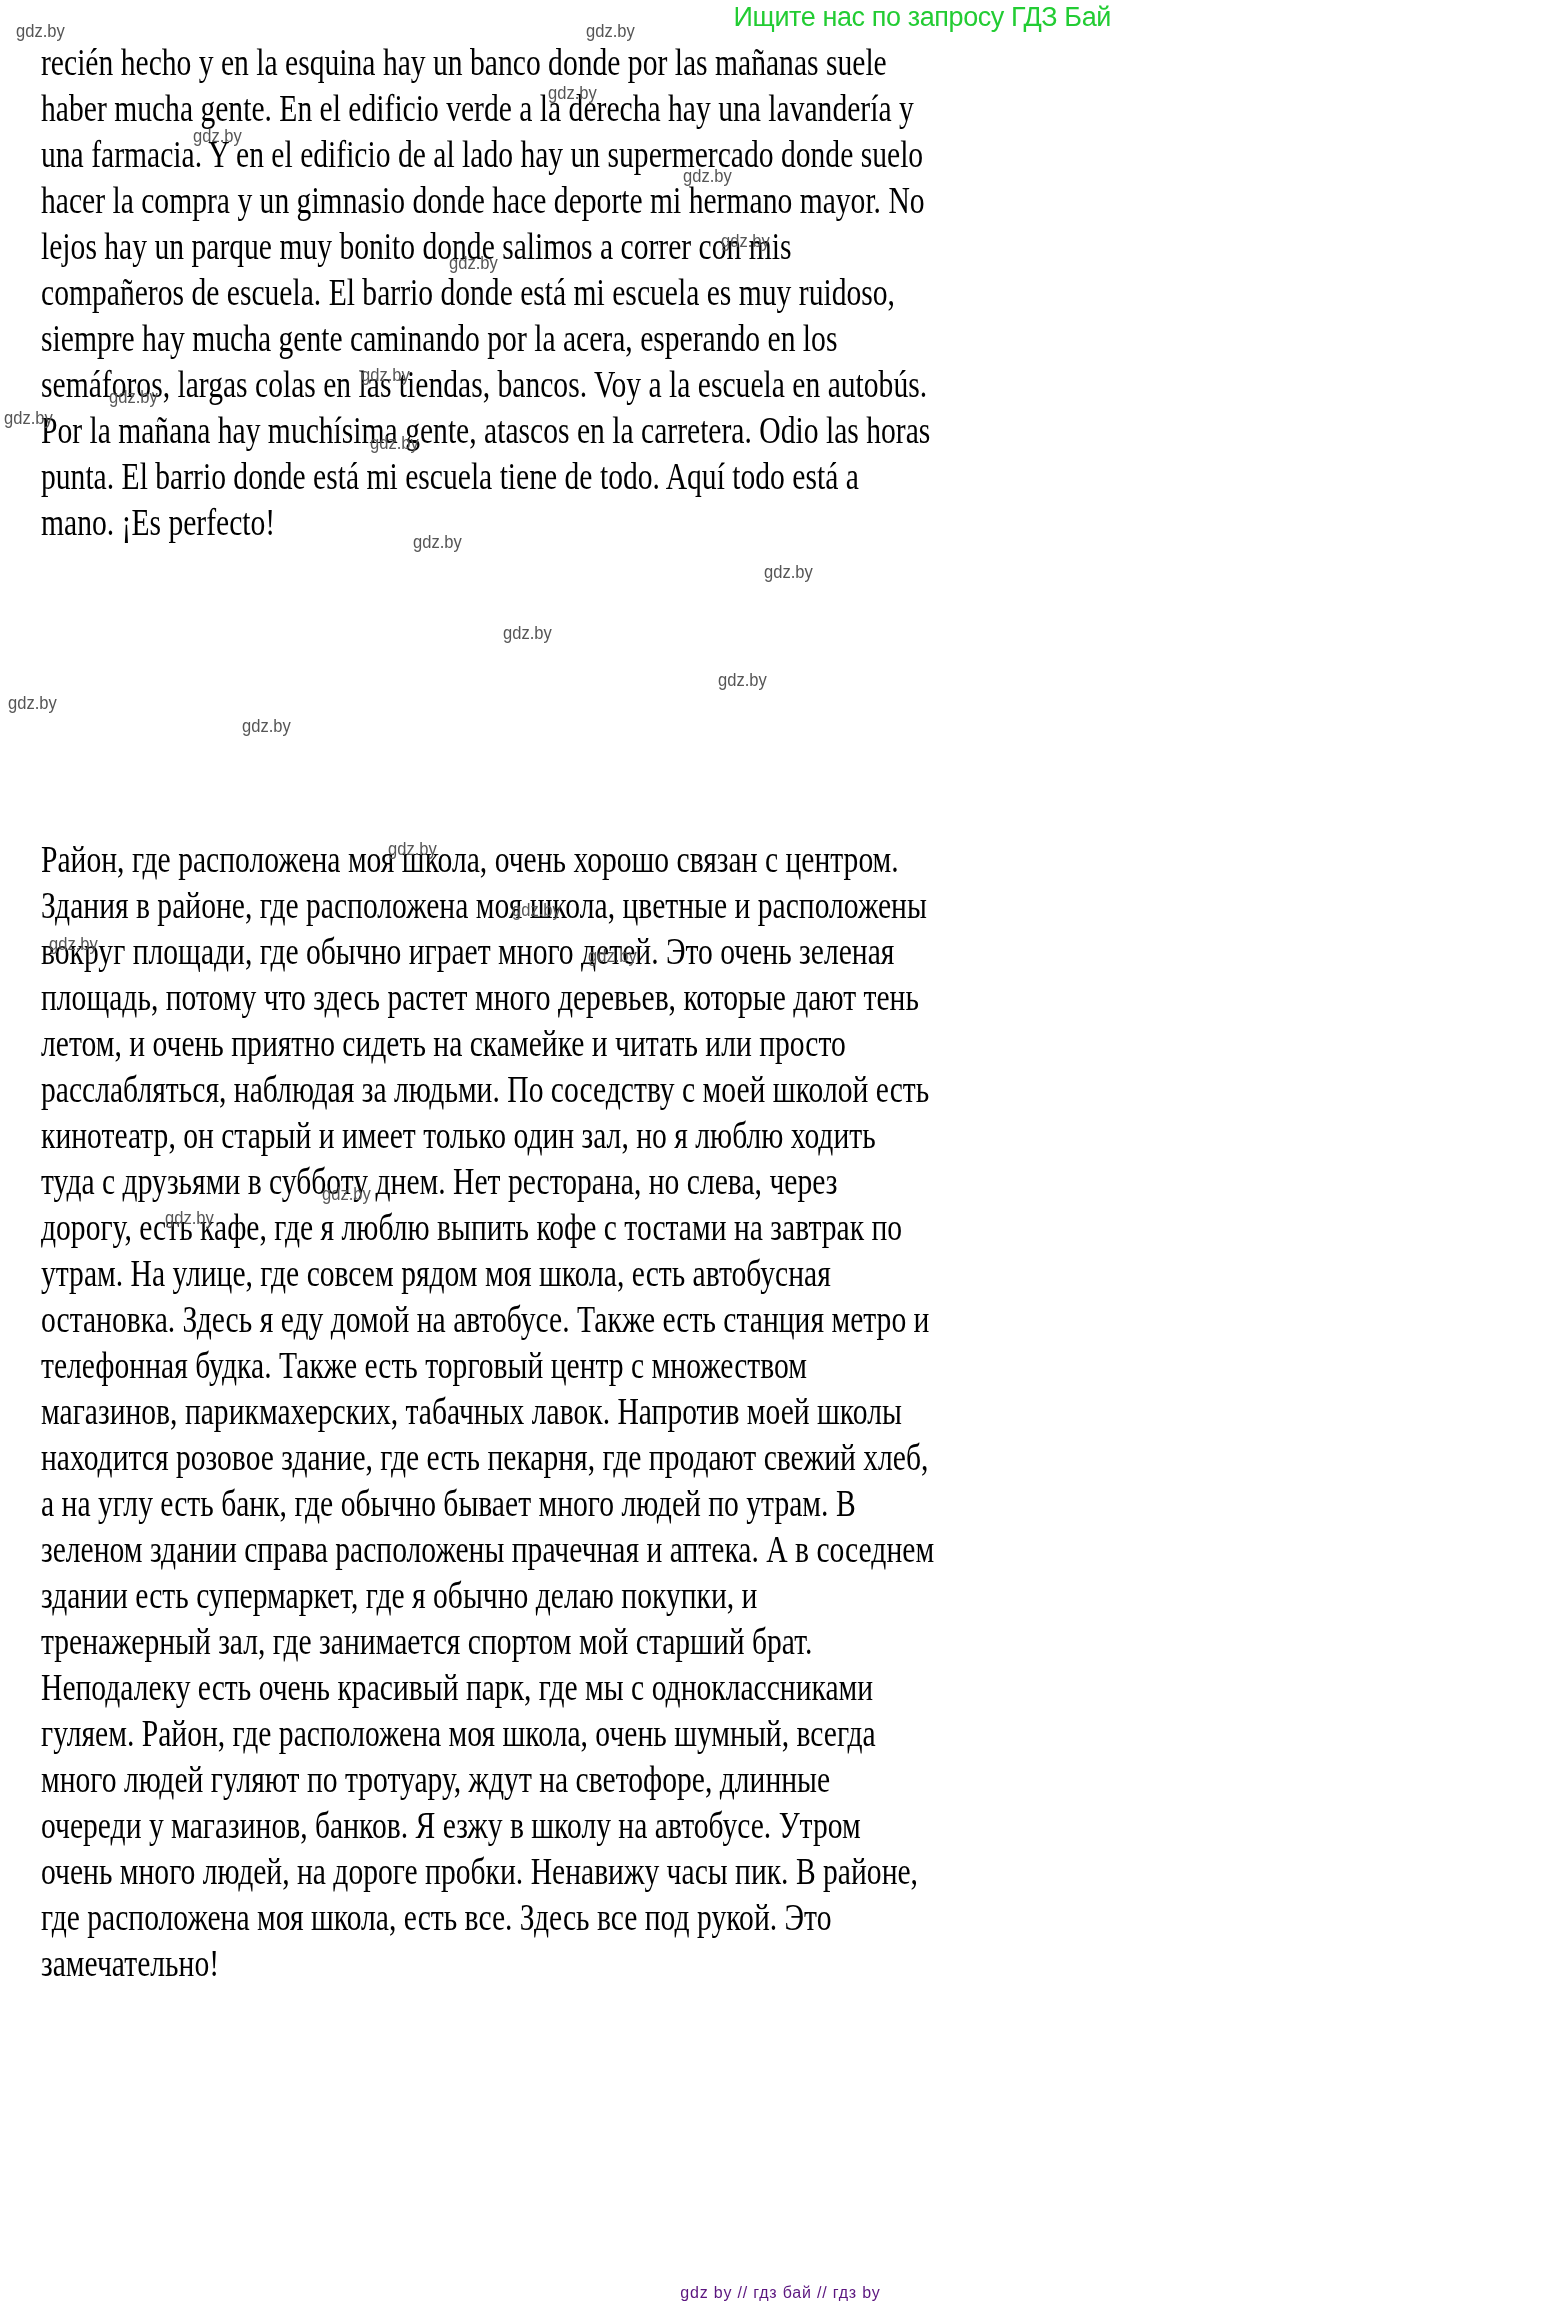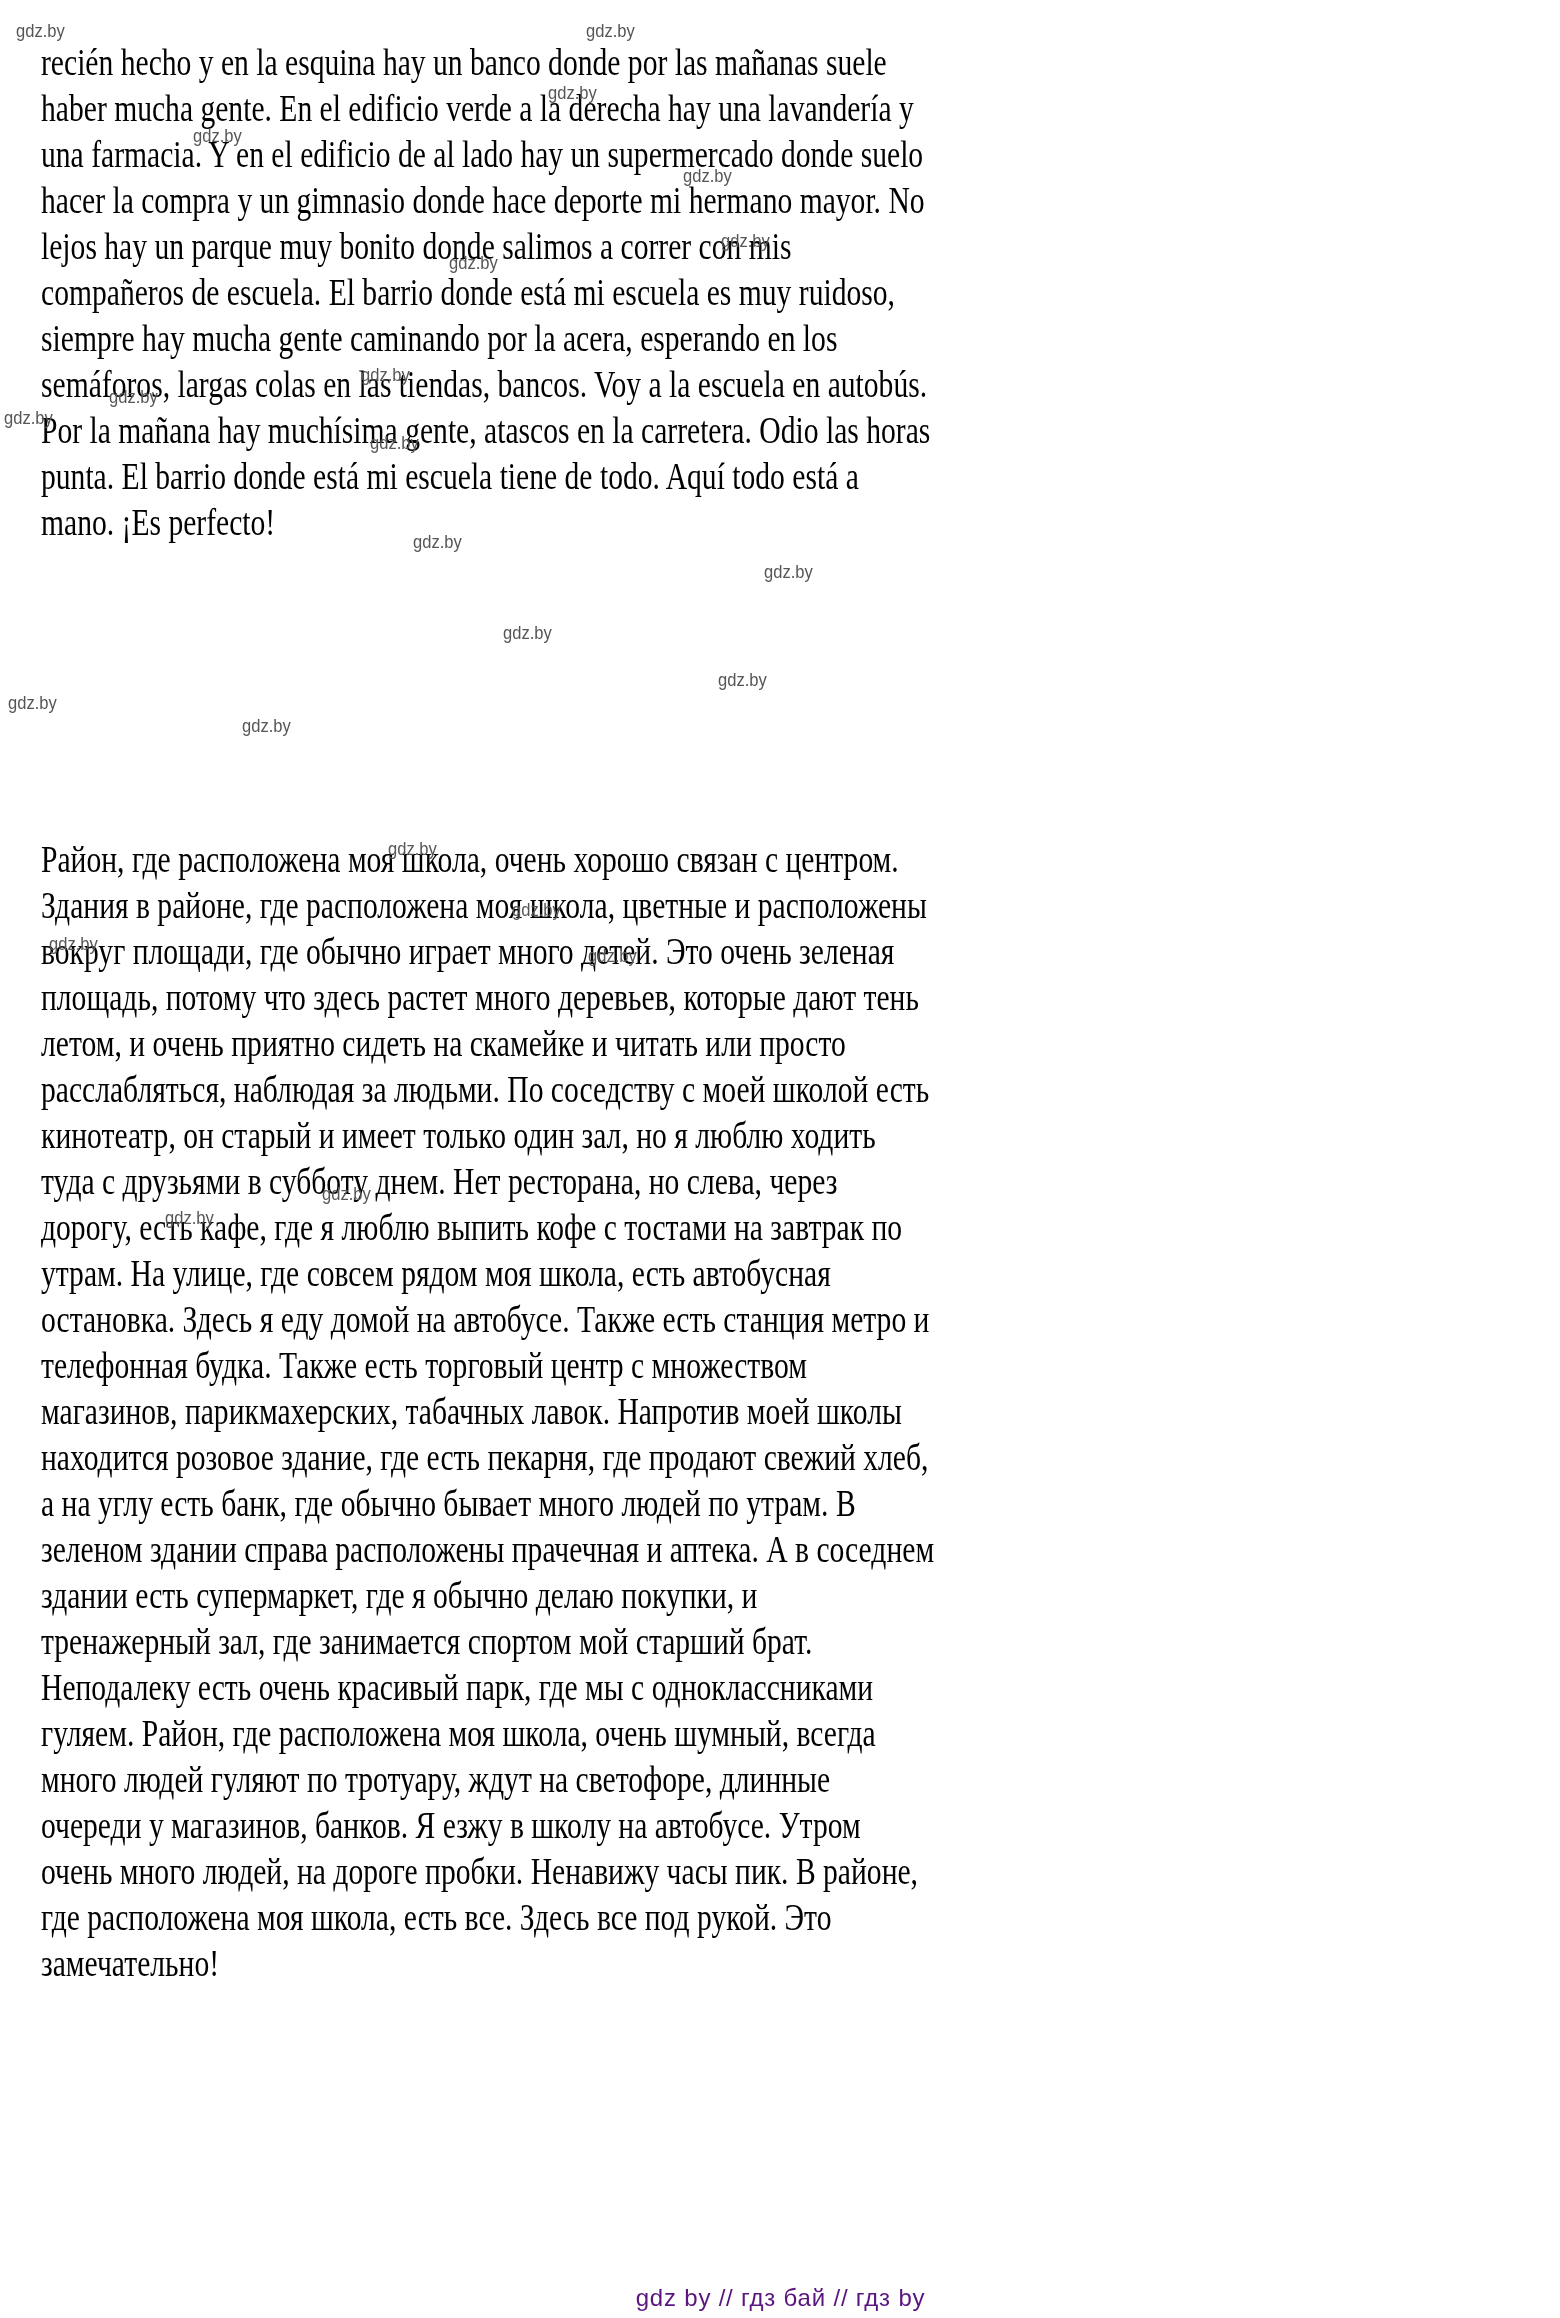--- a/index.html
+++ b/index.html
@@ -79,31 +79,32 @@
   }
 
   
   .footer {
     position: absolute;
     left: 0;
     top: 2284px;
     width: 1561px;
     text-align: center;
     font-family: "Liberation Sans", "DejaVu Sans", sans-serif;
-    font-size: 24px;
+    font-size: 16px;
     letter-spacing: 0.8px;
     color: #5b157f;
     white-space: nowrap;
   }
 </style>
 </head>
 <body>
 
 <div id="page">
 
+  <div class="promo" style="color: rgb(34, 204, 51);">Ищите нас по запросу ГДЗ Бай</div>
 
   <div class="textblock" id="spanish-block">
       <span class="ln i1">recién hecho y en la esquina hay un banco donde por las mañanas suele</span>
       <span class="ln i1">haber mucha gente. En el edificio verde a la derecha hay una lavandería y</span>
       <span class="ln i1">una farmacia. Y en el edificio de al lado hay un supermercado donde suelo</span>
       <span class="ln i1">hacer la compra y un gimnasio donde hace deporte mi hermano mayor. No</span>
       <span class="ln i1">lejos hay un parque muy bonito donde salimos a correr con mis</span>
       <span class="ln i1">compañeros de escuela. El barrio donde está mi escuela es muy ruidoso,</span>
       <span class="ln i1">siempre hay mucha gente caminando por la acera, esperando en los</span>
       <span class="ln i1">semáforos, largas colas en las tiendas, bancos. Voy a la escuela en autobús.</span>

